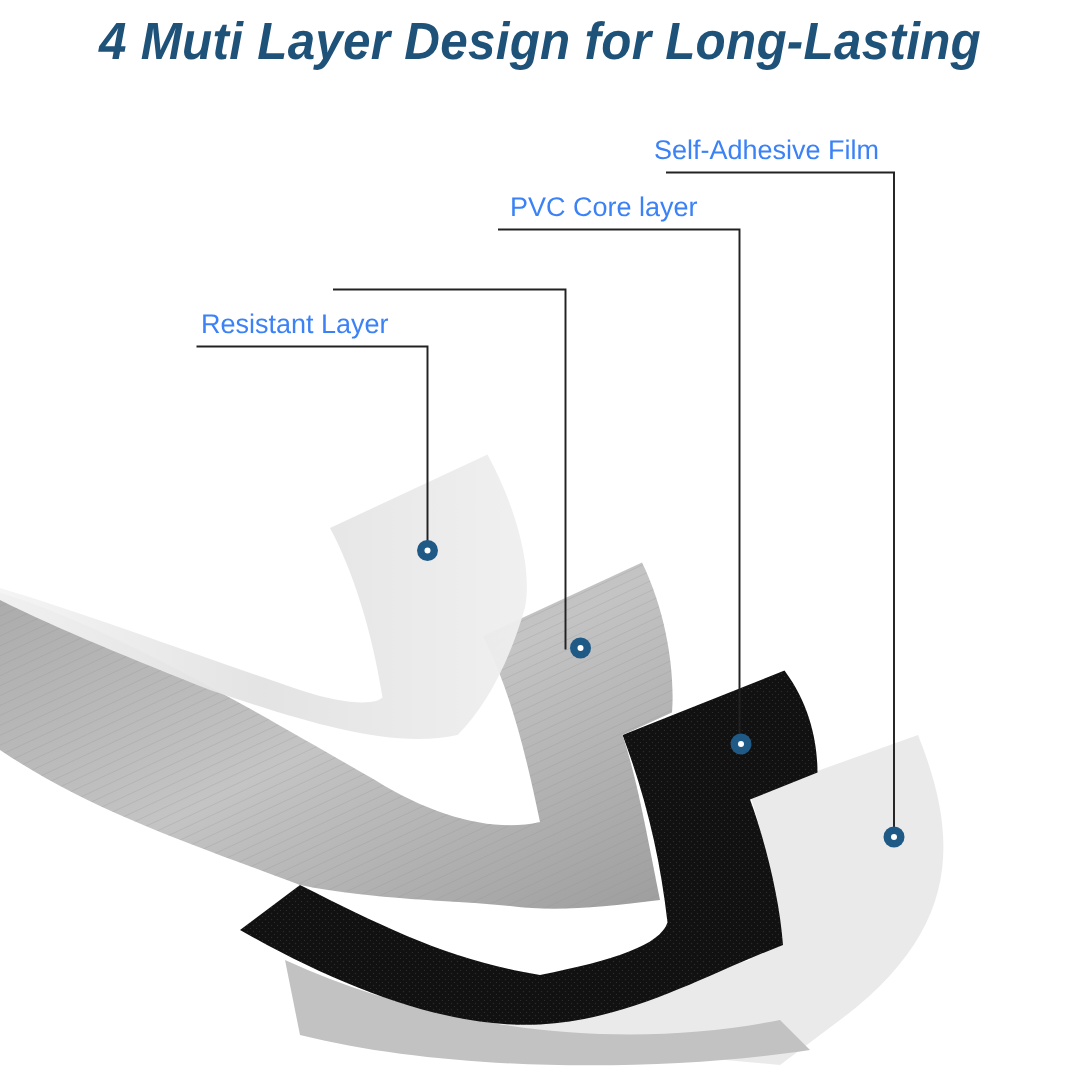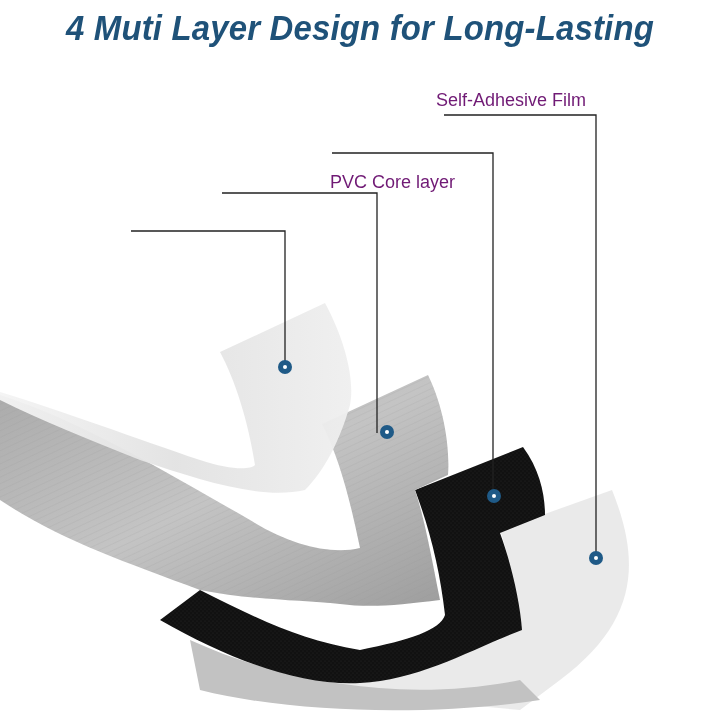--- a/index.html
+++ b/index.html
@@ -5,21 +5,21 @@
     html, body { margin: 0; padding: 0; background: #ffffff; }
     .canvas { position: relative; width: 720px; height: 720px; overflow: hidden; background: #fff; }
     .title {
       position: absolute; left: 0; top: 8px; width: 720px; text-align: center;
       font-family: "Liberation Sans", sans-serif; font-weight: bold; font-style: italic;
       font-size: 35px; color: #1f5279; letter-spacing: 0.2px;
       transform: scaleX(0.94);
     }
     .label {
       position: absolute; font-family: "Liberation Sans", sans-serif; font-size: 18px;
-      color: #701a75; white-space: nowrap;
+      color: #3b82f6; white-space: nowrap;
     }
     svg.art { position: absolute; left: 0; top: 0; }
   </style>
 </head>
 <body>
 
 <div class="canvas">
 
   <div class="title">4 Muti Layer Design for Long-Lasting</div>
 
@@ -87,16 +87,17 @@
       <circle cx="285" cy="367" r="2" fill="#fff"></circle>
       <circle cx="387" cy="432" r="7" fill="#1f5a87"></circle>
       <circle cx="387" cy="432" r="2" fill="#fff"></circle>
       <circle cx="494" cy="496" r="7" fill="#1f5a87"></circle>
       <circle cx="494" cy="496" r="2" fill="#fff"></circle>
       <circle cx="596" cy="558" r="7" fill="#1f5a87"></circle>
       <circle cx="596" cy="558" r="2" fill="#fff"></circle>
     </g>
   </svg>
 
-  <div class="label" style="left:330px; top:128px;margin-top:44px;">PVC Core layer</div>
+  <div class="label" style="left:134px; top:206px;">Resistant Layer</div>
+  <div class="label" style="left:340px; top:128px;">PVC Core layer</div>
   <div class="label" style="left:436px; top:90px;">Self-Adhesive Film</div>
 
 </div>
 
 </body></html>

